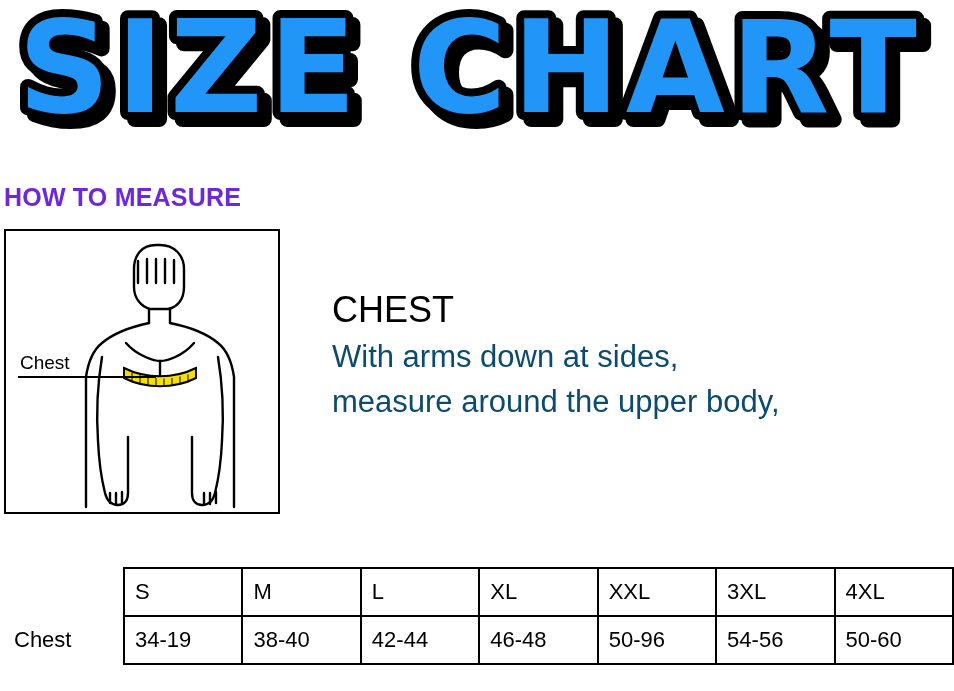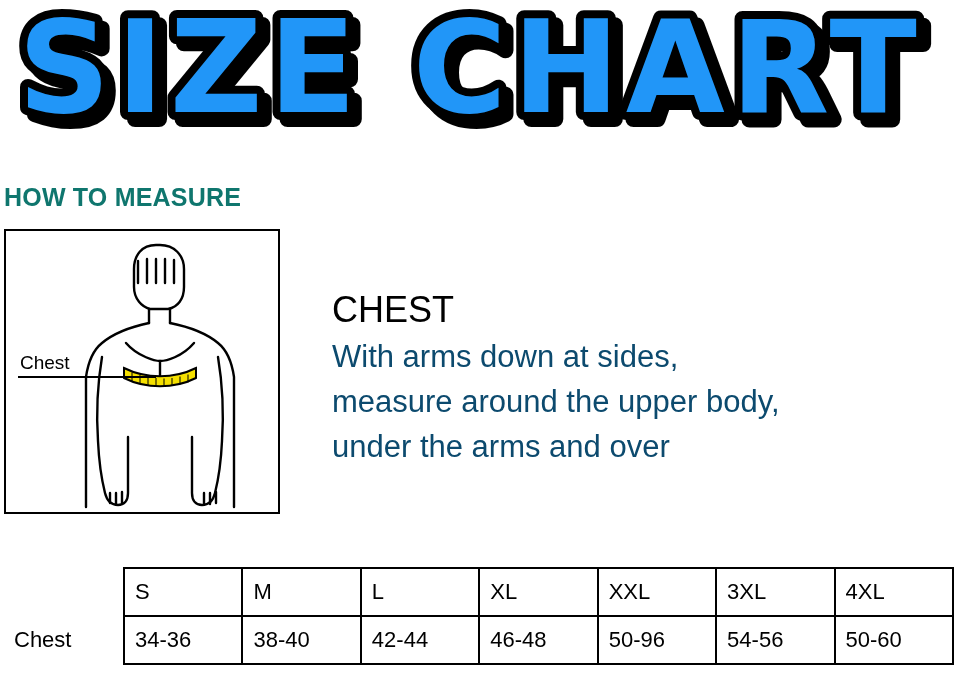--- a/index.html
+++ b/index.html
@@ -30,21 +30,21 @@
 
   
   .how-to {
     position: absolute;
     left: 4px;
     top: 183px;
     font-family: "Liberation Sans", sans-serif;
     font-size: 25px;
     font-weight: bold;
     letter-spacing: 0.2px;
-    color: #0f766e;
+    color: #6d28d9;
     white-space: nowrap;
   }
 
   
   .figure-box {
     position: absolute;
     left: 4px;
     top: 229px;
     width: 276px;
     height: 285px;
@@ -208,21 +208,20 @@
 </div>
 <div class="chest-label">Chest</div>
 <div class="chest-underline"></div>
 <div class="chest-leader"></div>
 
 <div class="desc">
   <div class="desc-title">CHEST</div>
   <div class="desc-body">
     <div>With arms down at sides,</div>
     <div>measure around the upper body,</div>
-    <div>under the arms and over</div>
   </div>
 </div>
 
 <table class="size-table">
   <colgroup>
     <col class="first">
     <col>
       <col>
       <col>
       <col>
@@ -236,21 +235,21 @@
       <td>S</td>
       <td>M</td>
       <td>L</td>
       <td>XL</td>
       <td>XXL</td>
       <td>3XL</td>
       <td>4XL</td>
     </tr>
     <tr>
       <td class="rowhead">Chest</td>
-      <td>34-36</td>
+      <td>34-19</td>
       <td>38-40</td>
       <td>42-44</td>
       <td>46-48</td>
       <td>50-96</td>
       <td>54-56</td>
       <td>50-60</td>
     </tr>
   </tbody>
 </table>
 

